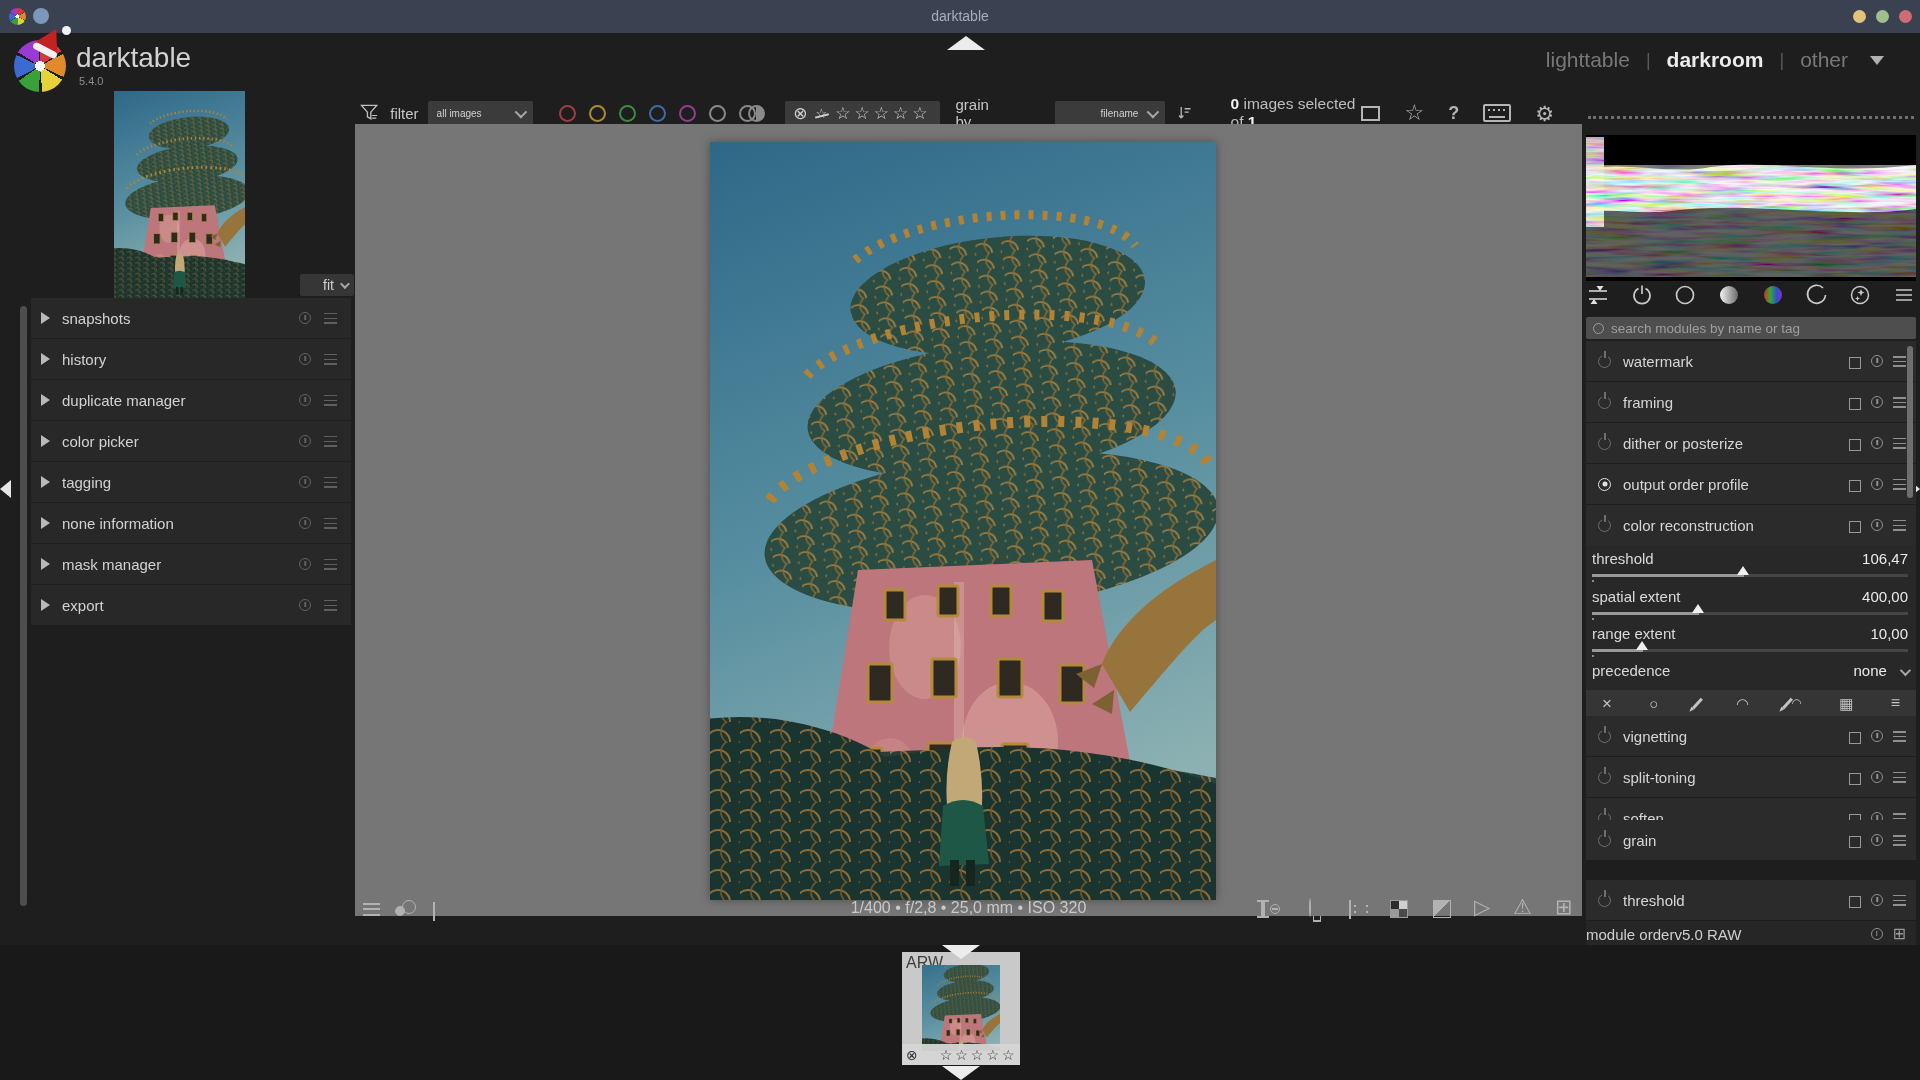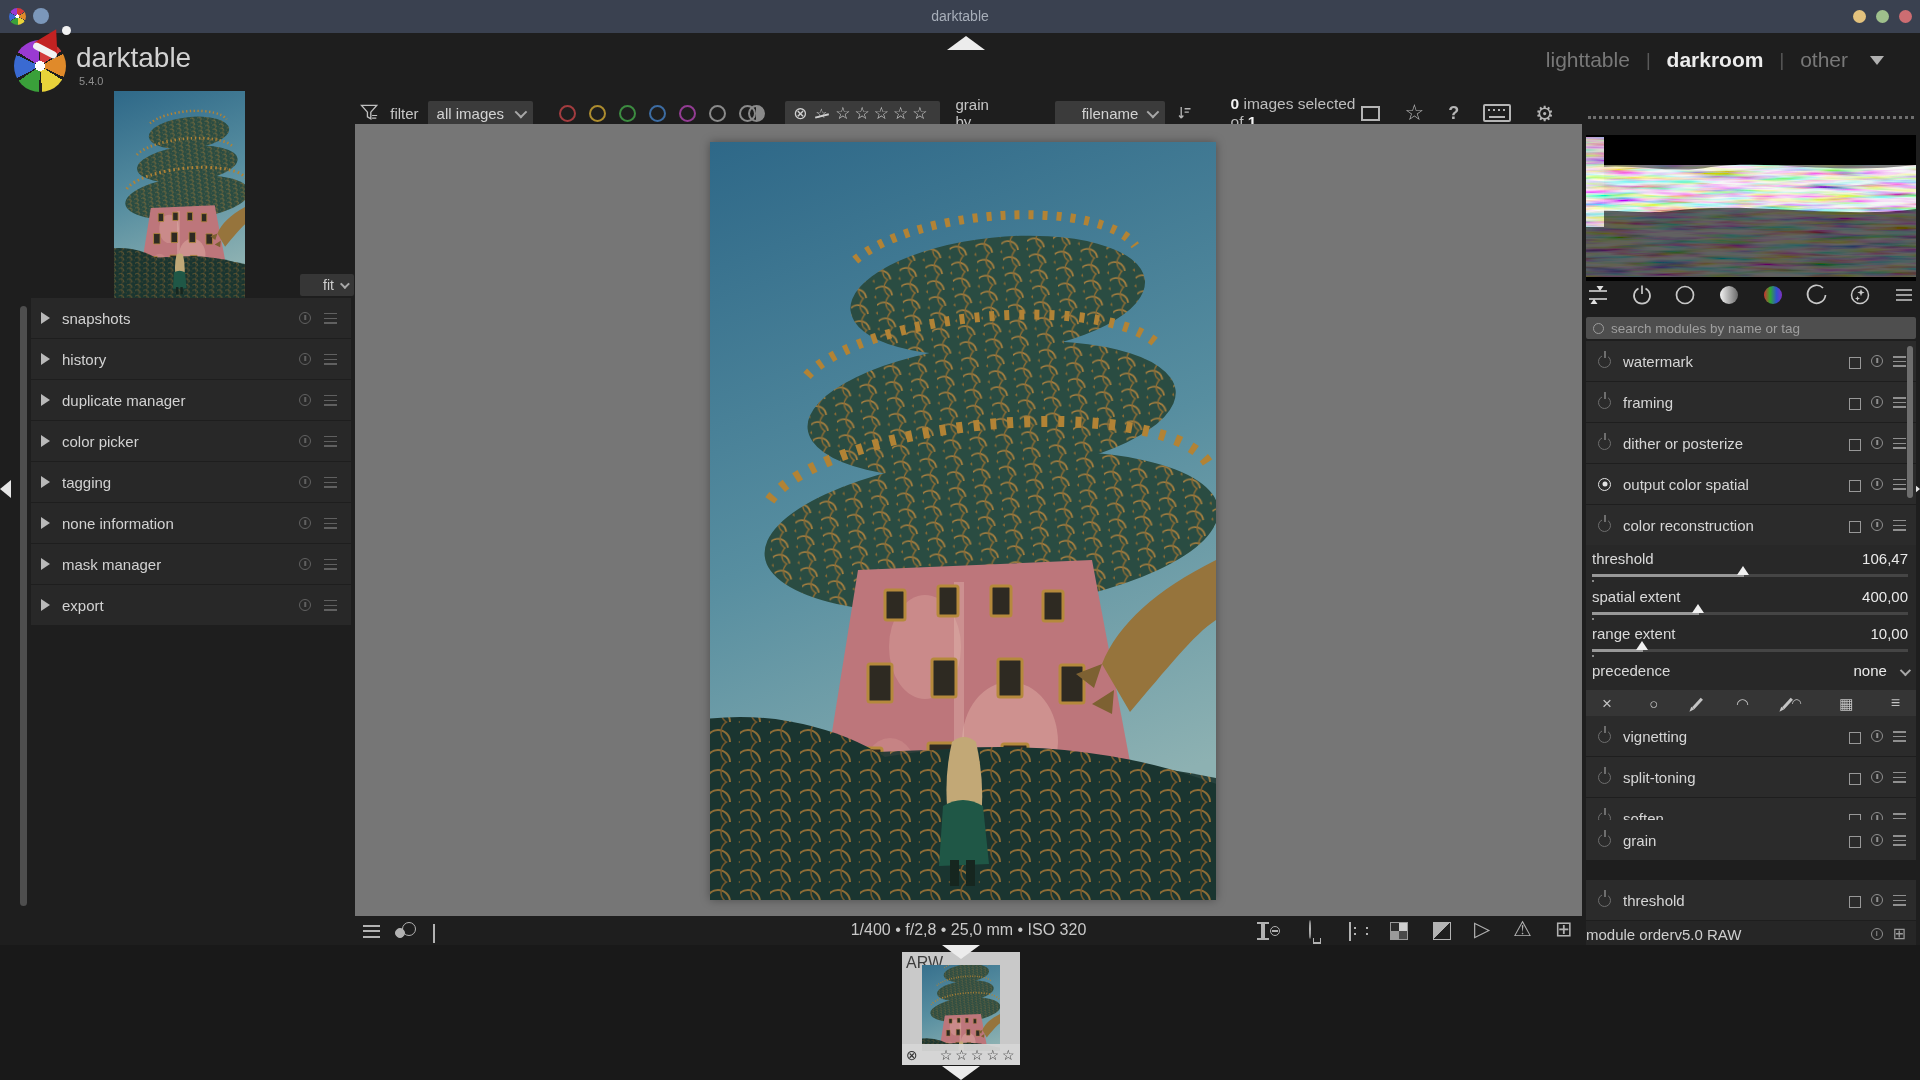--- a/index.html
+++ b/index.html
@@ -30,21 +30,21 @@
   .app-name{position:absolute;left:76px;top:42px;font-size:28px;color:#d2d2d2;}
   .app-ver{position:absolute;left:79px;top:75px;font-size:11px;color:#8d8d8d;}
   .viewnav{position:absolute;right:36px;top:48px;display:flex;align-items:center;gap:16px;font-size:21px;}
   .view-dim{color:#787878;}
   .view-active{color:#ececec;font-weight:bold;}
   .view-sep{color:#5a5a5a;font-size:18px;}
   .caret-down{width:0;height:0;border-left:7px solid transparent;border-right:7px solid transparent;border-top:9px solid #b0b0b0;margin-left:6px;}
   
   .toolbar{position:absolute;left:355px;top:98px;height:30px;width:1225px;display:flex;align-items:center;}
   .t-label{font-size:15px;color:#c6c6c6;}
-  .dd{background:#3b3b3b;border-radius:2px;height:25px;display:flex;align-items:center;padding:0 9px;color:#d2d2d2;font-size:15px;}
+  .dd{background:#3b3b3b;border-radius:2px;height:25px;display:flex;align-items:center;padding:0 9px;color:#d2d2d2;font-size:10px;}
   .chev{width:7px;height:7px;border-right:2px solid #a8a8a8;border-bottom:2px solid #a8a8a8;transform:rotate(45deg) translateY(-2px);display:inline-block;margin-left:9px;}
   .ccirc{width:17px;height:17px;border-radius:50%;border:2px solid #888;box-sizing:border-box;}
   .dualcirc{position:relative;width:26px;height:17px;}
   .dualcirc i{position:absolute;top:0;width:17px;height:17px;border-radius:50%;border:2px solid #8a8a8a;box-sizing:border-box;}
   .dualcirc i:first-child{left:0;}
   .dualcirc i:last-child{left:9px;background:linear-gradient(90deg,transparent 50%,#8a8a8a 50%);}
   .ratebox{background:#3b3b3b;border-radius:2px;height:25px;display:flex;align-items:center;padding:0 8px;color:#cfcfcf;}
   .glyph{line-height:1;}
   .strike-star{position:relative;display:inline-block;}
   .strike-star::after{content:'';position:absolute;left:-1px;right:-1px;bottom:3px;height:2px;background:#cfcfcf;transform:rotate(-14deg);}
@@ -68,21 +68,21 @@
   .inf{width:12px;height:12px;border:1.5px solid #8f8f8f;border-radius:50%;position:relative;box-sizing:border-box;}
   .inf::after{content:'';position:absolute;left:50%;top:2px;transform:translateX(-50%);width:1.5px;height:5px;background:#8f8f8f;}
   .bars{width:13px;height:11px;background:repeating-linear-gradient(#8f8f8f 0 1.5px,transparent 1.5px 4.6px);}
   .dim-ico{opacity:.55;}
   .collapse-l{position:absolute;left:0;top:480px;width:0;height:0;border-top:9px solid transparent;border-bottom:9px solid transparent;border-right:11px solid #e6e6e6;}
   .collapse-r{position:absolute;right:0;top:480px;width:0;height:0;border-top:9px solid transparent;border-bottom:9px solid transparent;border-left:11px solid #e6e6e6;}
   
   .canvas{position:absolute;left:355px;top:124px;width:1227px;height:792px;background:#767676;}
   .photo-main{position:absolute;left:355px;top:18px;width:506px;height:758px;box-shadow:0 0 9px rgba(0,0,0,.35);}
   
-  .btoolbar{position:absolute;left:355px;top:916px;width:1227px;height:29px;}
+  .btoolbar{position:absolute;left:355px;top:894px;width:1227px;height:29px;}
   .bt-ico{position:absolute;color:#b2b2b2;}
   .exif{position:absolute;left:0;width:1227px;top:5px;text-align:center;font-size:16px;color:#c9c9c9;}
   .circ2{position:relative;width:22px;height:16px;}
   .circ2 i{position:absolute;border-radius:50%;border:1.7px solid #b2b2b2;box-sizing:border-box;}
   .circ2 i:first-child{width:10px;height:10px;left:0;top:6px;background:#b2b2b2;}
   .circ2 i:last-child{width:14px;height:14px;left:7px;top:0;}
   .monitor{position:relative;width:17px;height:12px;border:1.7px solid #b2b2b2;}
   .monitor::before{content:'';position:absolute;left:4px;top:-5px;width:17px;height:12px;border:1.7px solid #b2b2b2;background:#1e1e1e;z-index:-1;}
   .focus{position:relative;width:24px;height:18px;}
   .focus::before,.focus::after{content:'';position:absolute;top:0;width:6px;height:18px;border:2px solid #b2b2b2;box-sizing:border-box;}
@@ -462,21 +462,21 @@
   <span class="pwr"></span>
   <span class="lbl">dither or posterize</span>
   <span class="rowicons">
       <span class="inst"></span>
       <span class="inf"></span>
       <span class="bars"></span>
     </span>
 </div>
 <div class="rrow" style="top:464px">
   <span class="radio"></span>
-  <span class="lbl">output color spatial</span>
+  <span class="lbl">output order profile</span>
   <span class="rowicons">
       <span class="inst"></span>
       <span class="inf"></span>
       <span class="bars"></span>
     </span>
 </div>
 <div class="rrow" style="top:505px">
   <span class="pwr"></span>
   <span class="lbl">color reconstruction</span>
   <span class="rowicons">

